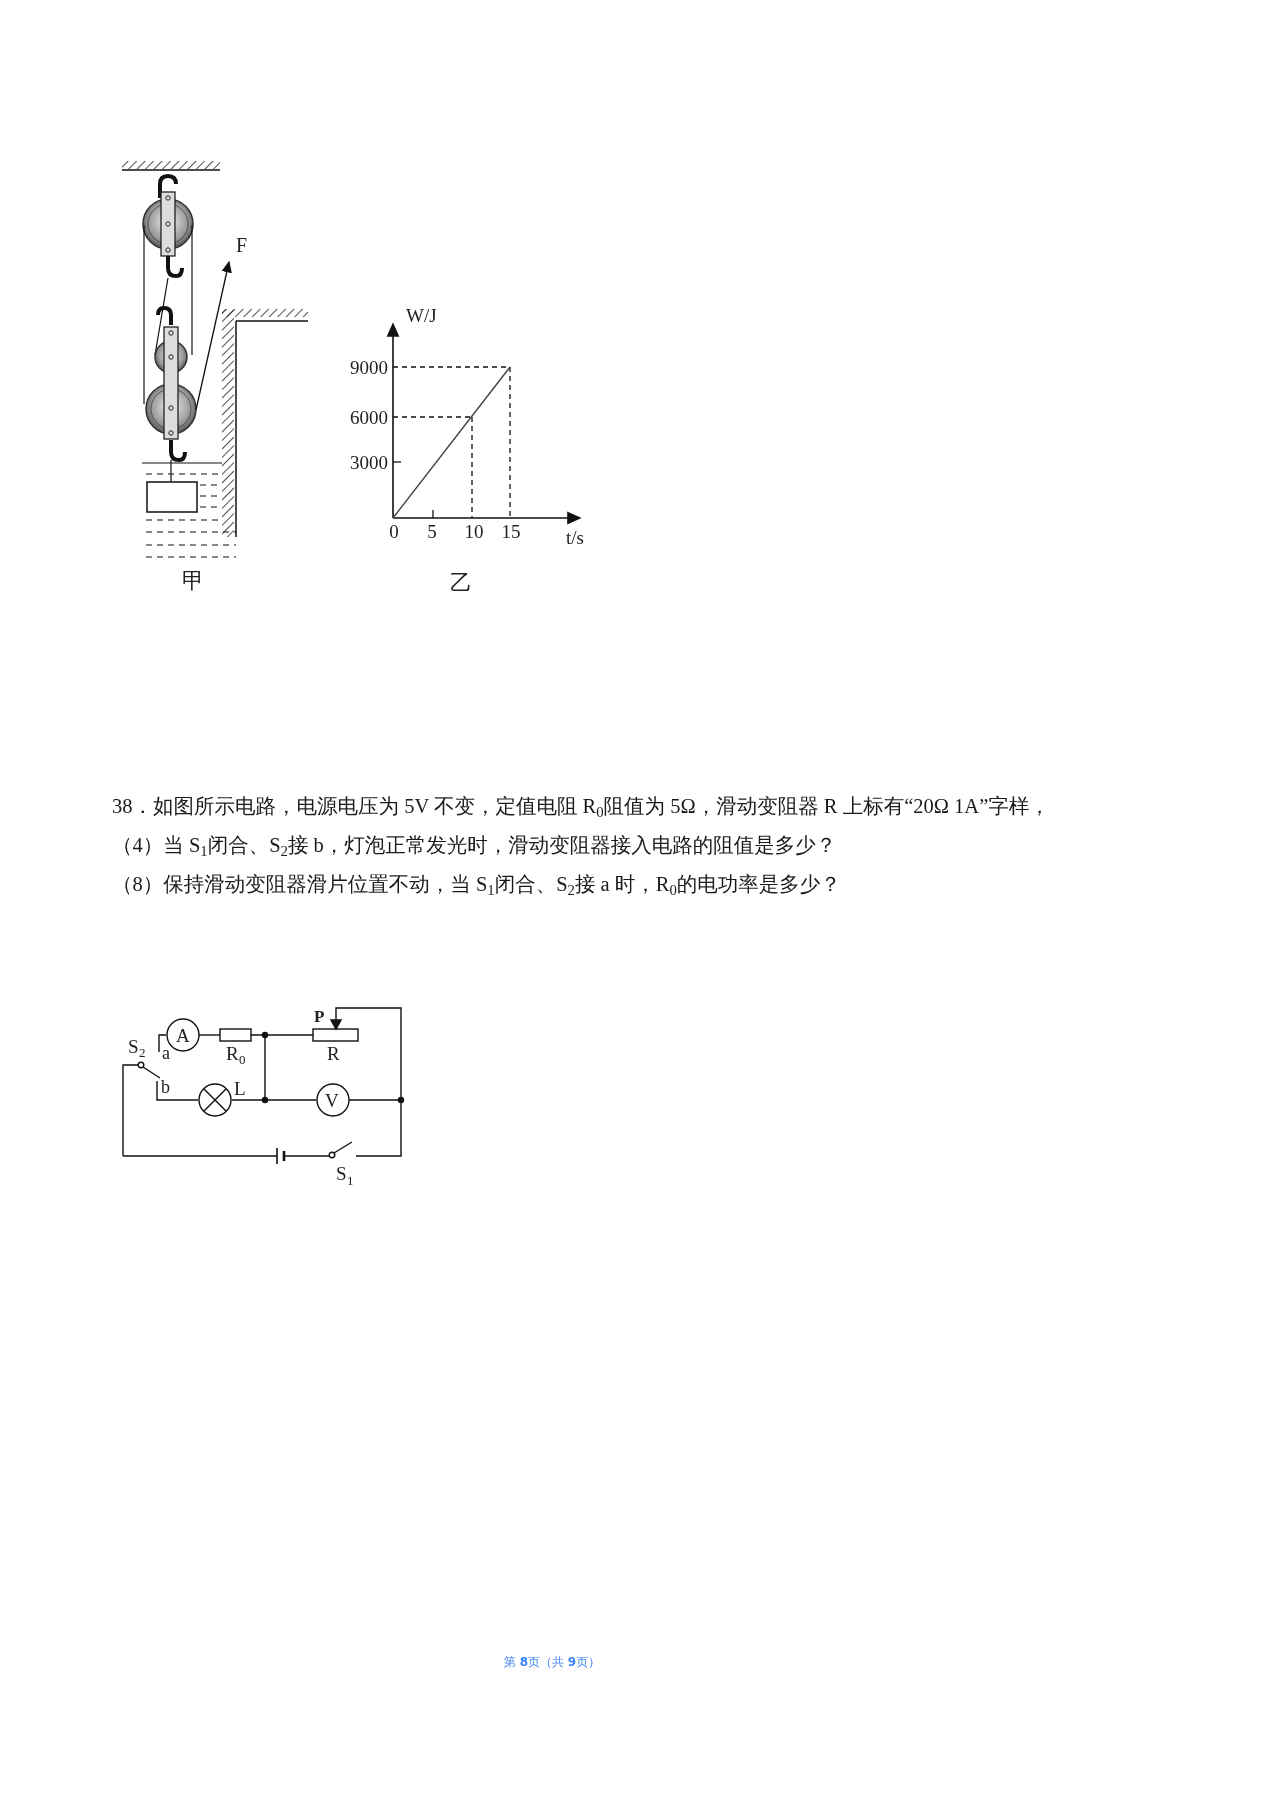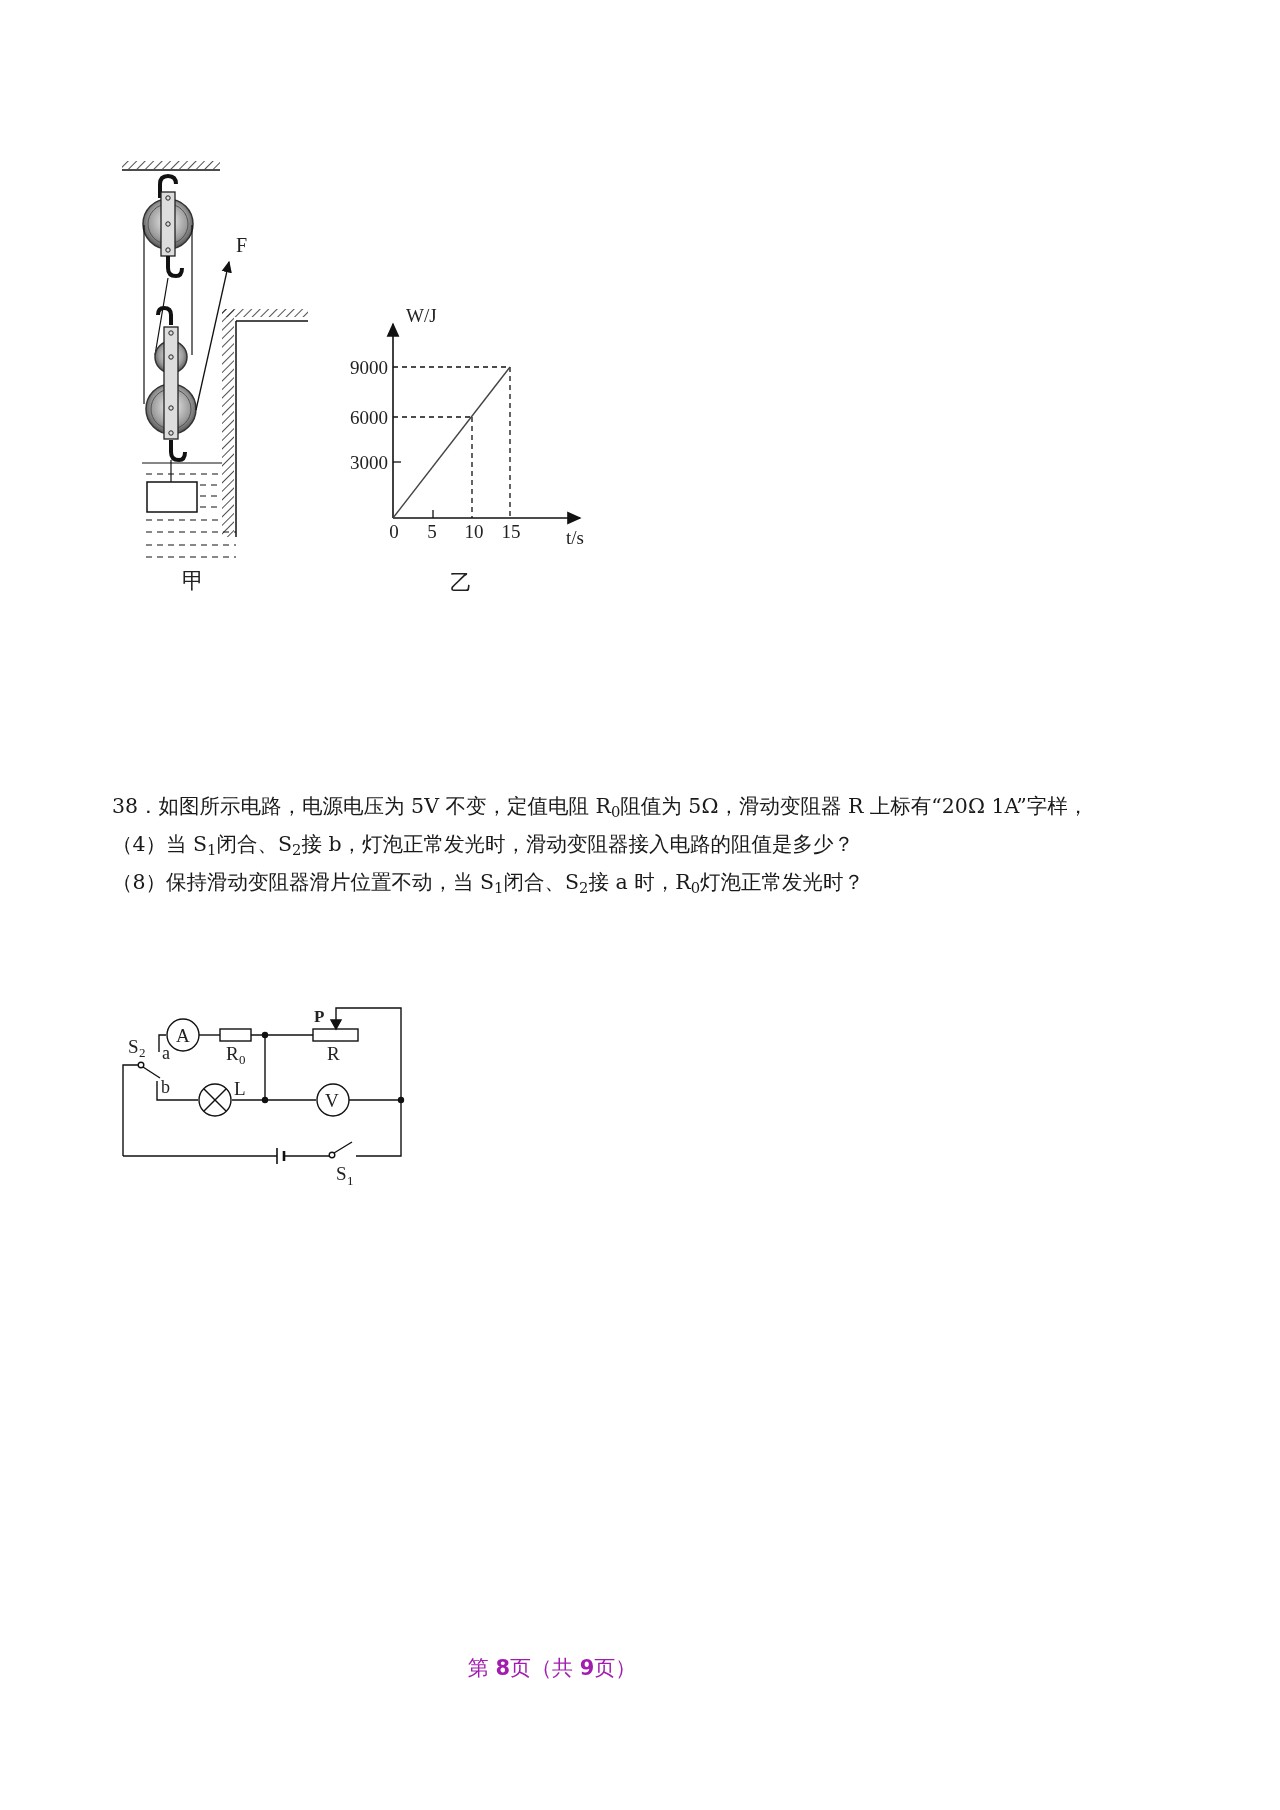--- a/index.html
+++ b/index.html
@@ -1,25 +1,25 @@
 <!DOCTYPE html>
 <html><head>
 <meta charset="utf-8">
 <style>
   html, body { margin:0; padding:0; background:#ffffff; }
   body { width:1280px; height:1810px; position:relative; overflow:hidden;
          font-family:"DejaVu Serif","Liberation Serif",serif; color:#1a1a1a; }
   .fig { position:absolute; left:0; top:0; }
   .qtext { position:absolute; left:112px; top:790px; width:1080px;
            font-size:20.5px; line-height:33.5px; }
-  .qtext p { margin:0; white-space:nowrap; }
+  .qtext p { margin:0; white-space:nowrap;font-family:Liberation Serif, serif; }
   .indent { padding-left:40px; }
   .sub { font-size:0.72em; vertical-align:-0.25em; }
   .footer { position:absolute; left:0; width:1104px; top:1654px; text-align:center;
-            font-family:"DejaVu Sans","Liberation Sans",sans-serif; font-size:21px; color:#a21caf; }
+            font-family:"DejaVu Sans","Liberation Sans",sans-serif; font-size:12px; color:#3b82f6; }
   .footer b { font-weight:bold; }
   svg text { font-family:"Liberation Serif","DejaVu Serif",serif; fill:#222; }
 </style>
 </head>
 <body>
 
 <svg class="fig" width="1280" height="1810">
   <defs>
     <pattern id="hatch" width="6" height="6" patternUnits="userSpaceOnUse" patternTransform="rotate(45)">
       <line x1="0" y1="0" x2="0" y2="6" stroke="#222" stroke-width="1.6"></line>
@@ -172,18 +172,18 @@
     <text x="162" y="1059" font-size="18">a</text>
     <text x="161" y="1093" font-size="18">b</text>
     <text x="336" y="1180">S</text>
     <text x="347" y="1185" font-size="13">1</text>
   </g>
 </svg>
 
 <div class="qtext">
   <p><span>38．</span><span>如图所示电路，电源电压为 5V 不变，定值电阻 R</span><span class="sub">0</span><span>阻值为 5Ω，滑动变阻器 R 上标有“20Ω 1A”字样，</span></p>
   <p><span>（4）当 S</span><span class="sub">1</span><span>闭合、S</span><span class="sub">2</span><span>接 b，灯泡正常发光时，滑动变阻器接入电路的阻值是多少？</span></p>
-  <p><span>（8）保持滑动变阻器滑片位置不动，当 S</span><span class="sub">1</span><span>闭合、S</span><span class="sub">2</span><span>接 a 时，R</span><span class="sub">0</span><span>灯泡正常发光时？</span></p>
+  <p><span>（8）保持滑动变阻器滑片位置不动，当 S</span><span class="sub">1</span><span>闭合、S</span><span class="sub">2</span><span>接 a 时，R</span><span class="sub">0</span><span>的电功率是多少？</span></p>
 </div>
 
 <div class="footer">
   <span>第 </span><b>8</b><span>页（共 </span><b>9</b><span>页）</span>
 </div>
 
 </body></html>

